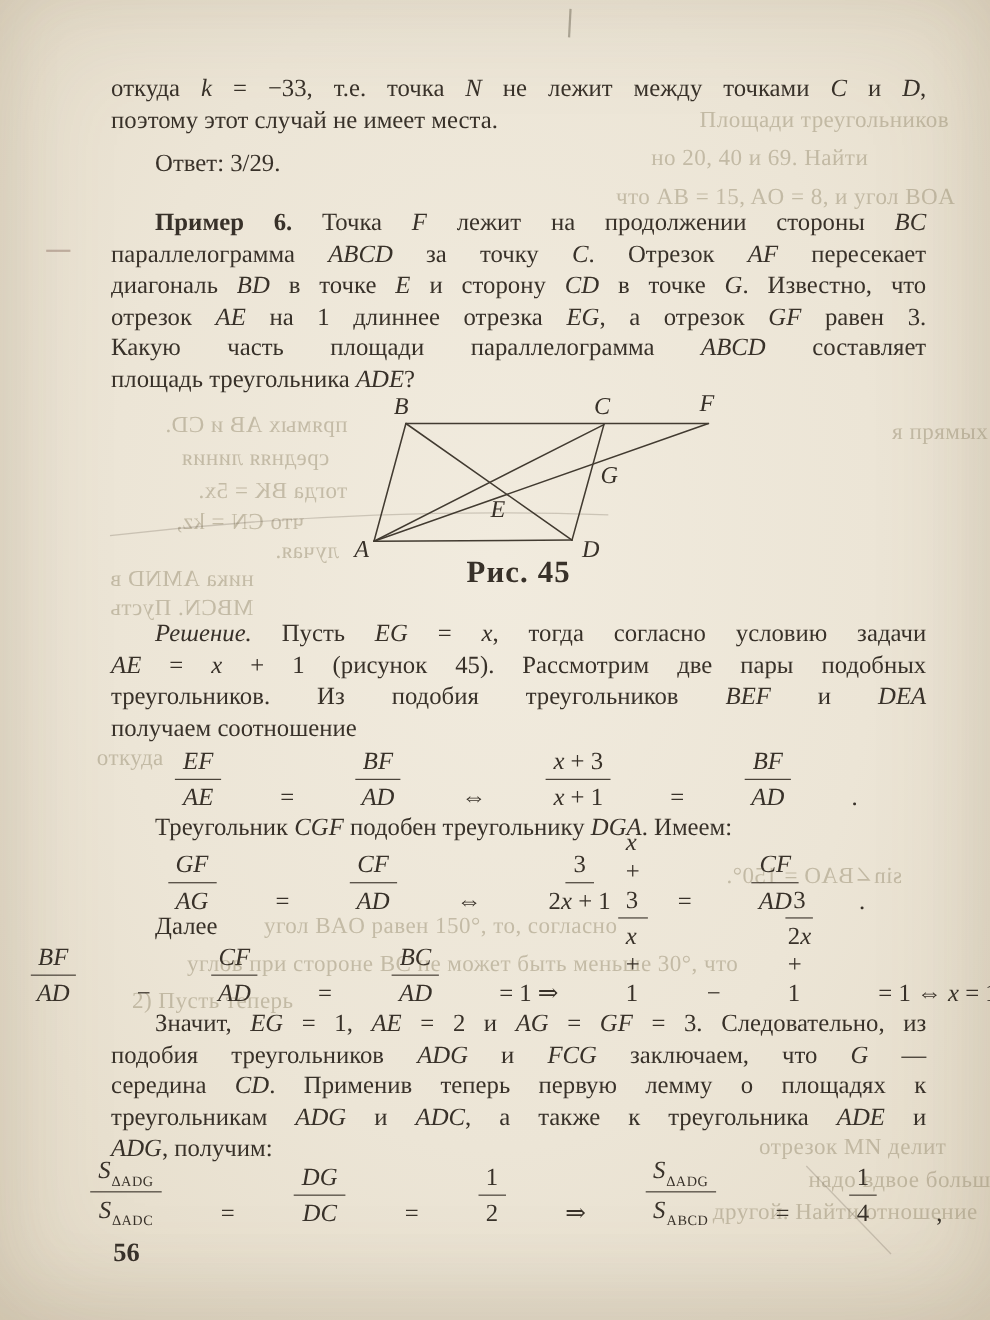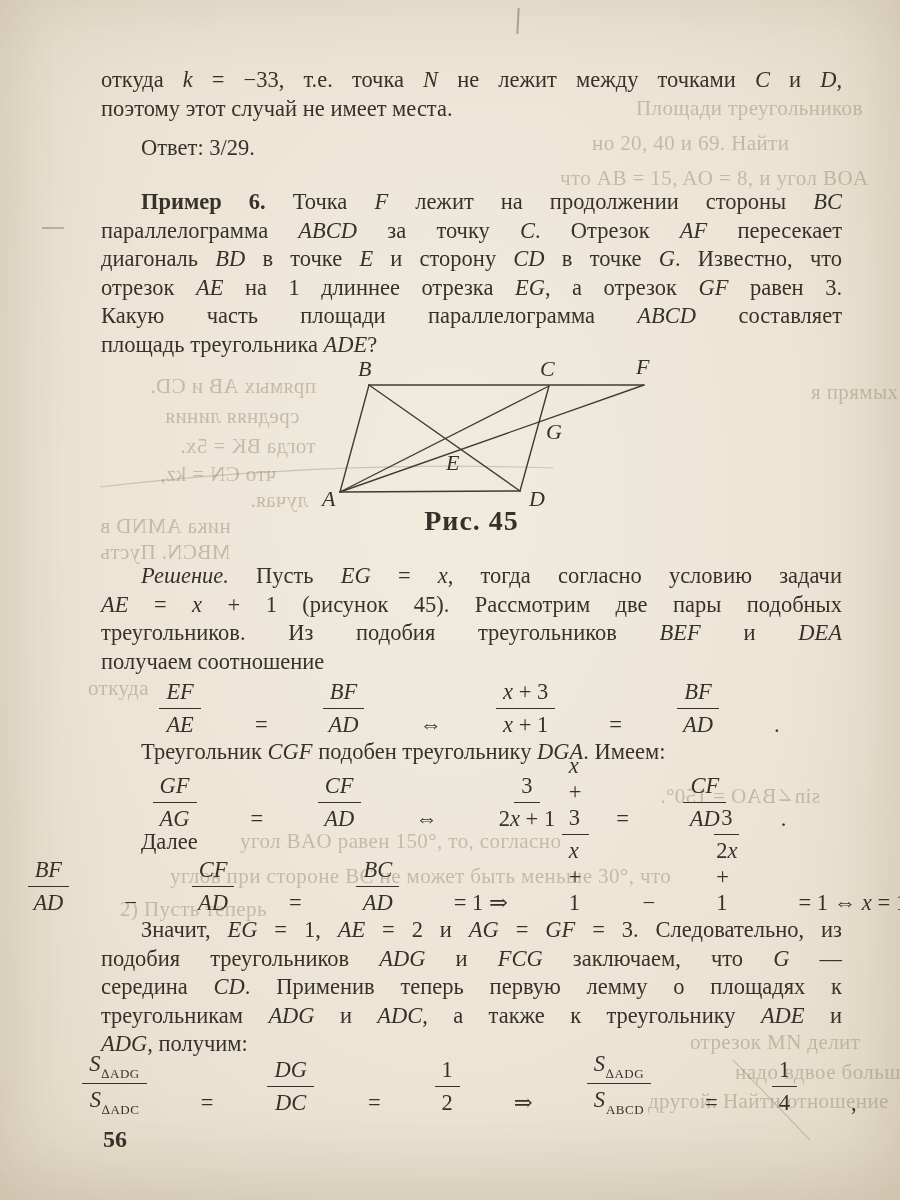--- a/index.html
+++ b/index.html
@@ -193,21 +193,21 @@
         <span class="num"><span>3</span></span>
         <span class="den"><span>2</span><span class="it">x</span><span> + 1</span></span>
       </span>
       <span class="op"><span>= 1 ⇔ </span><span class="it">x</span><span> = 1.</span></span>
     </div>
 
   <div class="abs col" style="top:916px;">
       <div class="line just ind"><span>Значит, </span><span class="it">EG</span><span> = 1, </span><span class="it">AE</span><span> = 2 и </span><span class="it">AG</span><span> = </span><span class="it">GF</span><span> = 3. Следовательно, из</span></div>
       <div class="line just"><span>подобия треугольников </span><span class="it">ADG</span><span> и </span><span class="it">FCG</span><span> заключаем, что </span><span class="it">G</span><span> —</span></div>
       <div class="line just"><span>середина </span><span class="it">CD</span><span>. Применив теперь первую лемму о площадях к</span></div>
-      <div class="line just"><span>треугольникам </span><span class="it">ADG</span><span> и </span><span class="it">ADC</span><span>, а также к треугольнику </span><span class="it">ADE</span><span> и</span></div>
+      <div class="line just"><span>треугольникам </span><span class="it">ADG</span><span> и </span><span class="it">ADC</span><span>, а также к треугольника </span><span class="it">ADE</span><span> и</span></div>
       <div class="line"><span class="it">ADG</span><span>, получим:</span></div>
     </div>
 
   <div class="abs formula" style="top:1046px;height:70px;">
       <span class="frac">
         <span class="num"><span class="it">S</span><span class="sb">∆ADG</span></span>
         <span class="den"><span class="it">S</span><span class="sb">∆ADC</span></span>
       </span>
       <span class="op"><span>=</span></span>
       <span class="frac">

